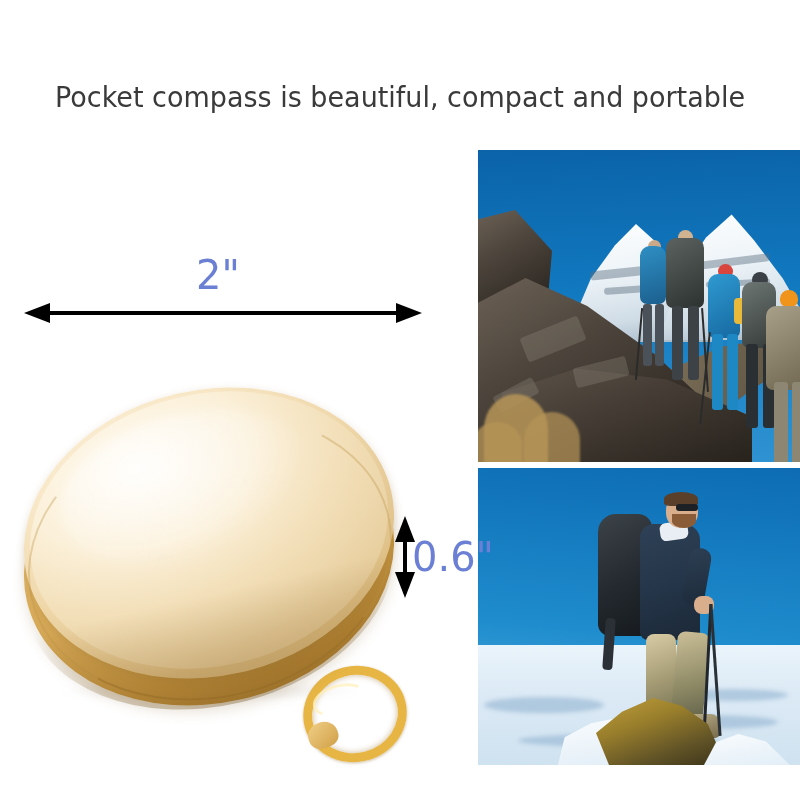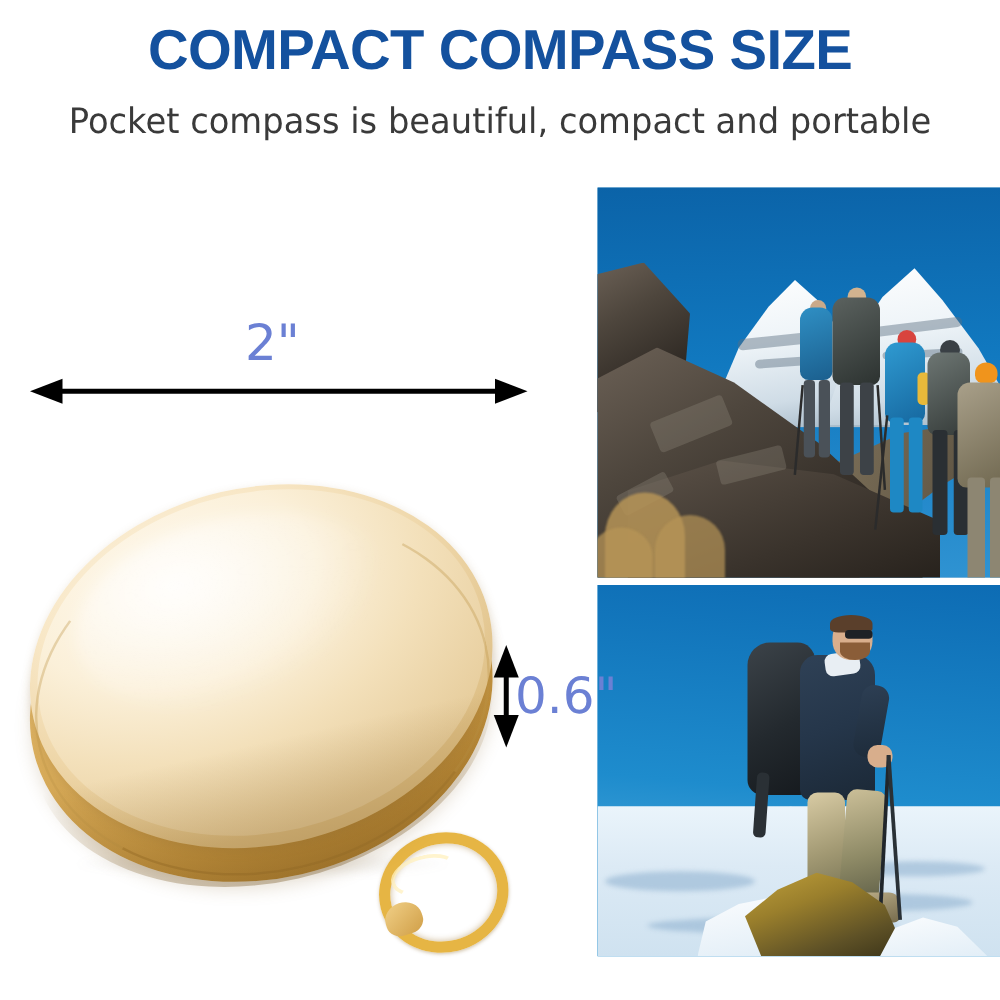--- a/index.html
+++ b/index.html
@@ -307,21 +307,20 @@
   #label-width{left:196px;top:252px;font-size:40px;}
   #label-height{left:412px;top:534px;font-size:40px;}
 
   svg.dimsvg{position:absolute;left:0;top:0;width:800px;height:800px;pointer-events:none;}
 </style>
 </head>
 <body>
 
 <div id="stage">
 
-  <div class="title">COMPACT COMPASS SIZE</div>
   <div class="subtitle">Pocket compass is beautiful, compact and portable</div>
 
   <div class="photo" id="photo-top">
     <div class="sky"></div>
 
     <div class="peak" id="peak-a"></div>
     <div class="peak" id="peak-b"></div>
     <div class="peak-shadow" id="ps1"></div>
     <div class="peak-shadow" id="ps2"></div>
     <div class="peak-shadow" id="ps3"></div>

